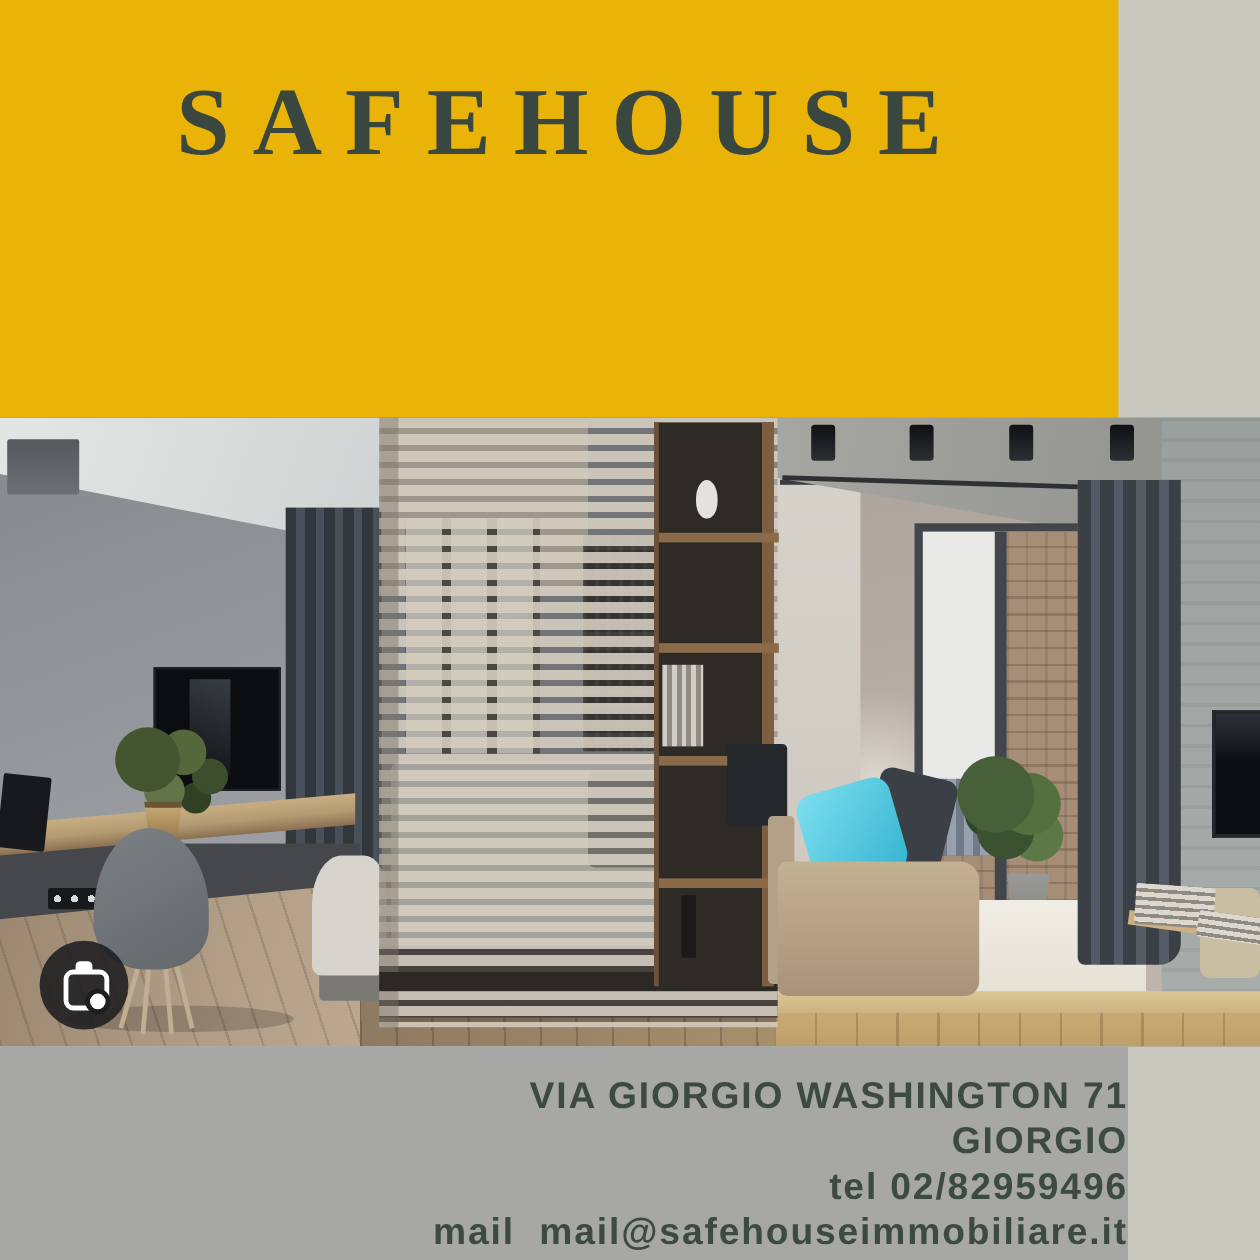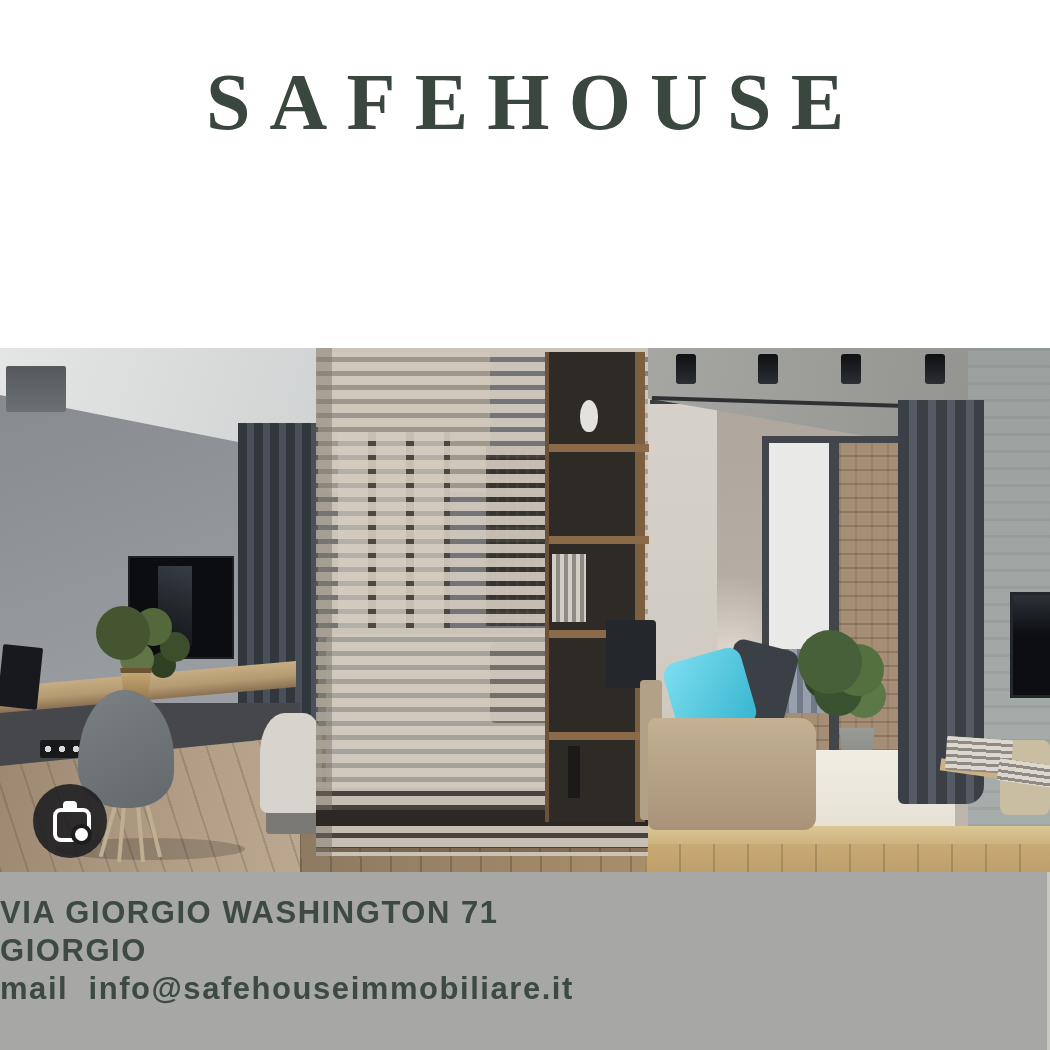--- a/index.html
+++ b/index.html
@@ -1,20 +1,20 @@
 <!DOCTYPE html>
 <html lang="it"><head>
 <meta charset="utf-8">
 <style>
   html,body{margin:0;padding:0;}
   body{width:1050px;height:1050px;overflow:hidden;background:#c8c8bf;}
   #flyer{position:relative;width:1050px;height:1050px;overflow:hidden;
          font-family:"Liberation Sans",sans-serif;}
   
-  #header{position:absolute;left:0;top:0;width:1050px;height:348px;background:#ffffff;}
+  #header{position:absolute;left:0;top:0;width:932px;height:348px;background:#eab308;}
   .title-line{position:absolute;left:0;width:100%;text-align:center;
               font-family:"Liberation Serif",serif;font-weight:bold;color:#3a473e;
               font-size:80px;line-height:1;white-space:nowrap;}
   #title1{top:62px;letter-spacing:0.24em;text-indent:0.24em;}
   #title2{top:186px;letter-spacing:0.02em;text-indent:0.02em;}
   
   #photo{position:absolute;left:0;top:348px;width:1050px;height:524px;overflow:hidden;
          background:#8f9398;}
   #photo div{position:absolute;}
   .spot{width:20px;height:30px;top:6px;border-radius:3px;
@@ -25,22 +25,22 @@
   .chair-leg{width:4px;height:68px;background:#bfae92;}
   
   #lens-btn{position:absolute;left:33px;top:436px;width:74px;height:74px;border-radius:50%;
             background:rgba(28,29,32,0.88);cursor:pointer;border:none;padding:0;}
   #lens-btn div{position:absolute;}
   .lens-body{left:20px;top:24px;width:30px;height:26px;border:4px solid #fff;border-radius:8px;}
   .lens-hump{left:30px;top:17px;width:14px;height:8px;background:#fff;border-radius:4px 4px 0 0;}
   .lens-dot{left:42px;top:44px;width:13px;height:13px;background:#fff;border-radius:50%;
             box-shadow:0 0 0 4px rgba(28,29,32,1);}
   
-  #footer{position:absolute;left:0;top:872px;width:1047px;height:178px;background:#a7a7a5;
-          padding-top:22px;box-sizing:border-box;text-align:left;}
+  #footer{position:absolute;left:0;top:872px;width:940px;height:178px;background:#a7a7a5;
+          padding-top:22px;box-sizing:border-box;text-align:right;}
   .contact-line{font-weight:bold;font-size:31px;line-height:38px;letter-spacing:0.05em;
                 color:#3d4a42;white-space:pre-wrap;}
 </style>
 </head>
 <body>
 
 <div id="flyer">
 
   <div id="header">
     <div id="title1" class="title-line">SAFEHOUSE</div>
@@ -132,16 +132,17 @@
     <button id="lens-btn">
       <div class="lens-hump"></div>
       <div class="lens-body"></div>
       <div class="lens-dot"></div>
     </button>
   </div>
 
   <div id="footer">
     <div class="contact-line">VIA GIORGIO WASHINGTON 71</div>
     <div class="contact-line">GIORGIO</div>
-    <div class="contact-line">mail  info@safehouseimmobiliare.it</div>
+    <div class="contact-line">tel 02/82959496</div>
+    <div class="contact-line">mail  mail@safehouseimmobiliare.it</div>
   </div>
 
 </div>
 
 </body></html>

